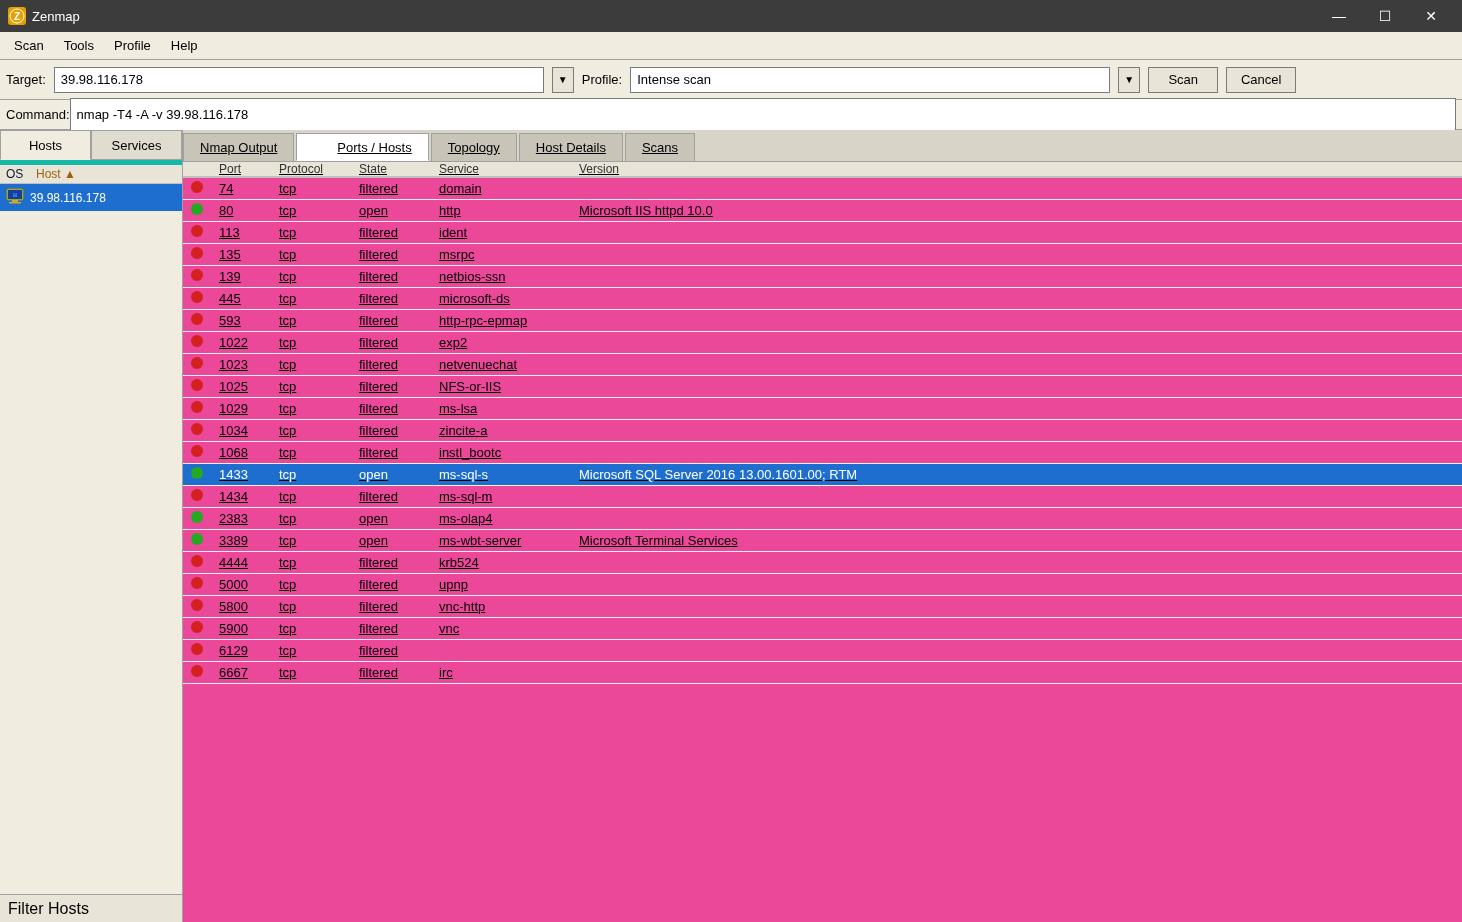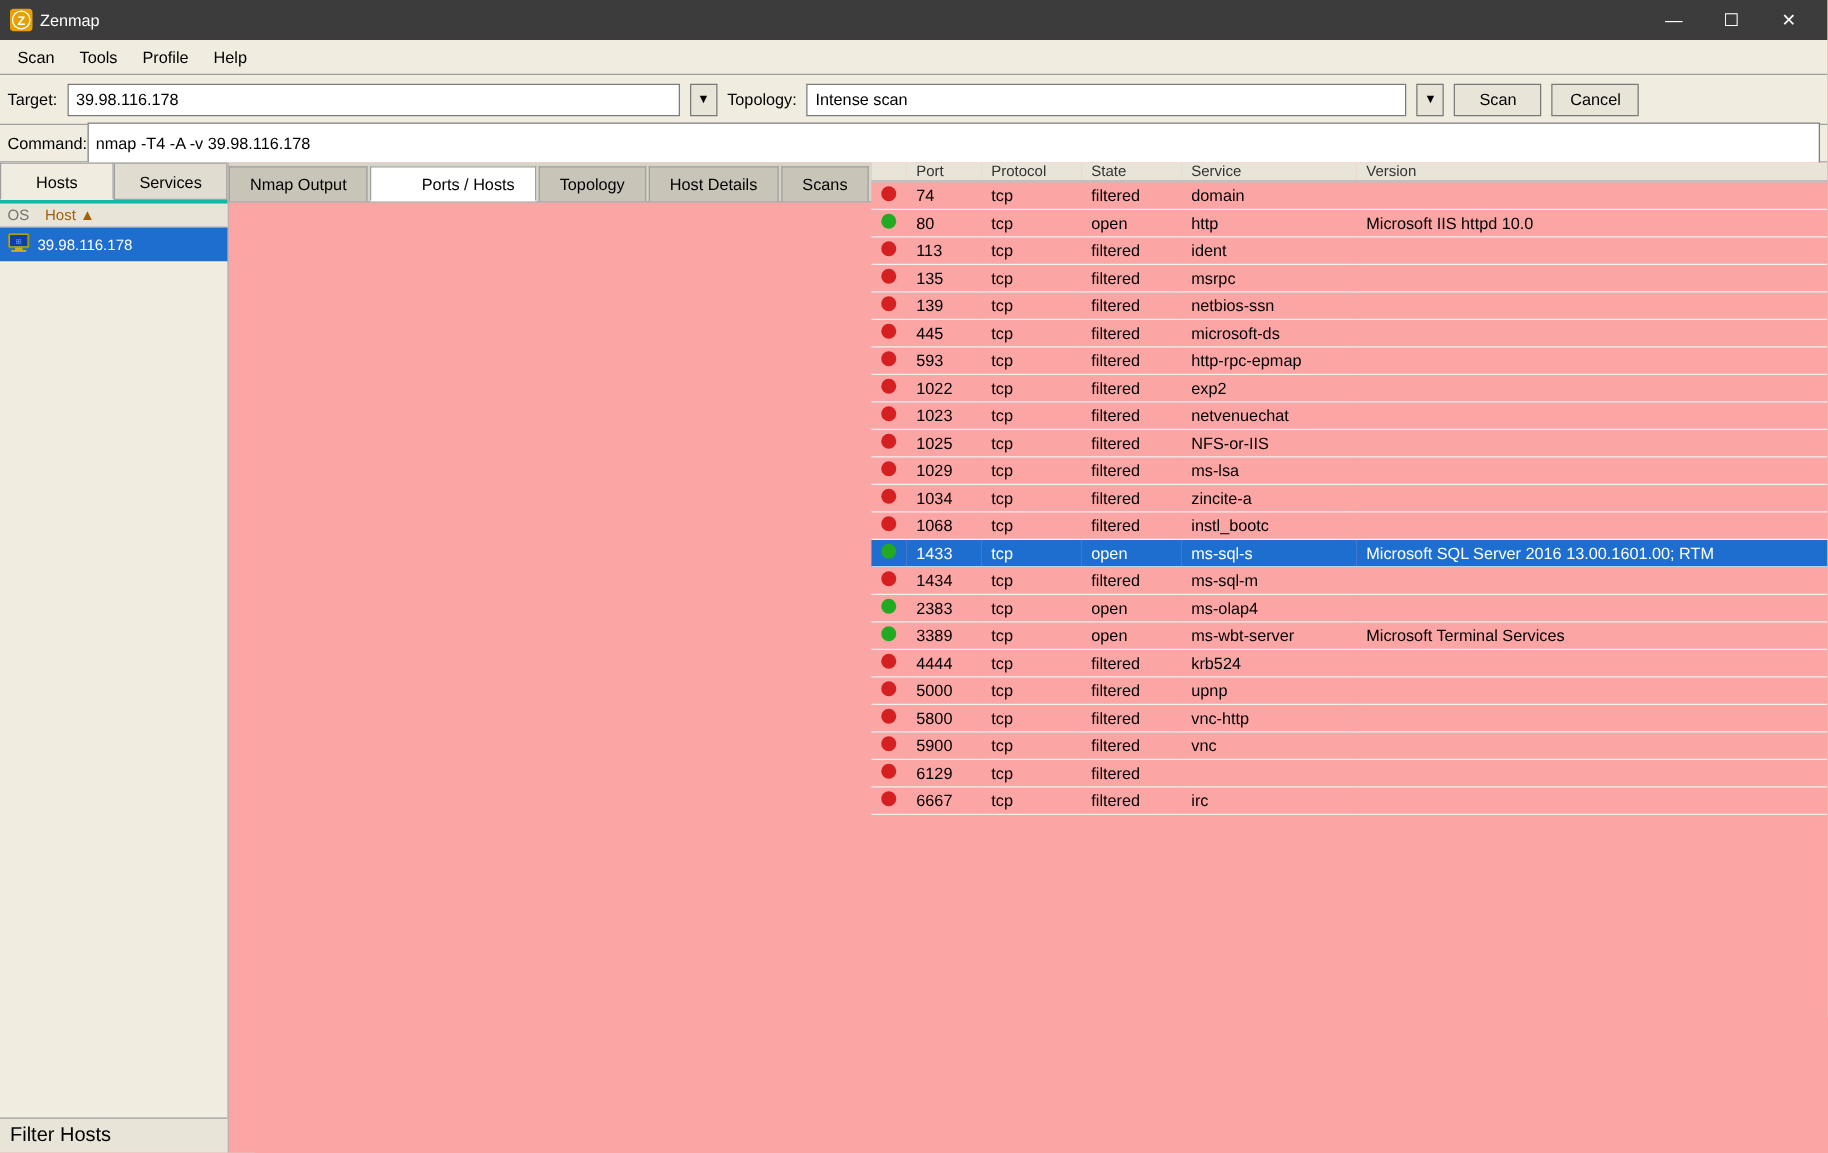--- a/index.html
+++ b/index.html
@@ -127,21 +127,21 @@
     
     #left-panel {
       width: 183px;
       background: #f0ece0;
       border-right: 1px solid #a0a0a0;
       display: flex;
       flex-direction: column;
     }
     #host-tabs {
       display: flex;
-      border-bottom: 3px solid #14b8a6;
+      border-bottom: 5px solid #14b8a6;
     }
     .host-tab {
       flex: 1;
       height: 30px;
       display: flex; align-items: center; justify-content: center;
       cursor: pointer;
       font-size: 13px;
       border: 1px solid #a0a0a0;
       background: #e0dcd0;
     }
@@ -149,21 +149,21 @@
       background: #f0ece0;
       border-bottom: 1px solid #f0ece0;
       font-weight: 500;
     }
     #host-table-header {
       display: flex;
       background: #e8e4d8;
       border-bottom: 1px solid #c0c0c0;
       padding: 2px 0;
     }
-    .host-col-os { width: 36px; padding-left: 6px; font-size: 12px; color: #737373; }
+    .host-col-os { width: 36px; padding-left: 6px; font-size: 12px; color: #0f172a; }
     .host-col-host { flex: 1; font-size: 12px; color: #a16207; }
     .host-row {
       display: flex;
       align-items: center;
       padding: 3px 0;
       cursor: pointer;
     }
     .host-row.selected { background: #1e6ecf; color: white; }
     .host-icon { width: 20px; margin-left: 6px; font-size: 14px; }
     .host-ip { font-size: 12px; padding-left: 4px; }
@@ -174,22 +174,23 @@
       background: #e8e4d8;
       display: flex; align-items: center; padding-left: 8px;
       cursor: pointer;
       font-size: 16px;
     }
 
     
     #right-panel {
       flex: 1;
       display: flex;
-      flex-direction: row;
-      background: #fca5a5;
+      flex-direction: column;
+      background: #ec4899;
+      text-decoration: underline;
     }
     #tabs-bar {
       display: flex;
       background: #d8d4c8;
       border-bottom: 1px solid #a0a0a0;
       height: 32px;
       align-items: flex-end;
     }
     .tab-item {
       padding: 6px 16px;
@@ -272,21 +273,21 @@
   <span class="menu-item">Scan</span>
   <span class="menu-item">Tools</span>
   <span class="menu-item">Profile</span>
   <span class="menu-item">Help</span>
 </div>
 
 <div id="toolbar">
   <span class="toolbar-label">Target:</span>
   <input class="target-input" type="text" value="39.98.116.178" style="">
   <button class="dropdown-btn">▼</button>
-  <span class="toolbar-label">Topology:</span>
+  <span class="toolbar-label">Profile:</span>
   <input class="profile-input" type="text" value="Intense scan" style="">
   <button class="dropdown-btn">▼</button>
   <button class="scan-btn">Scan</button>
   <button class="cancel-btn">Cancel</button>
 </div>
 
 <div id="commandbar">
   <span class="toolbar-label">Command:</span>
   <input class="command-input" type="text" value="nmap -T4 -A -v 39.98.116.178" style="">
 </div>

